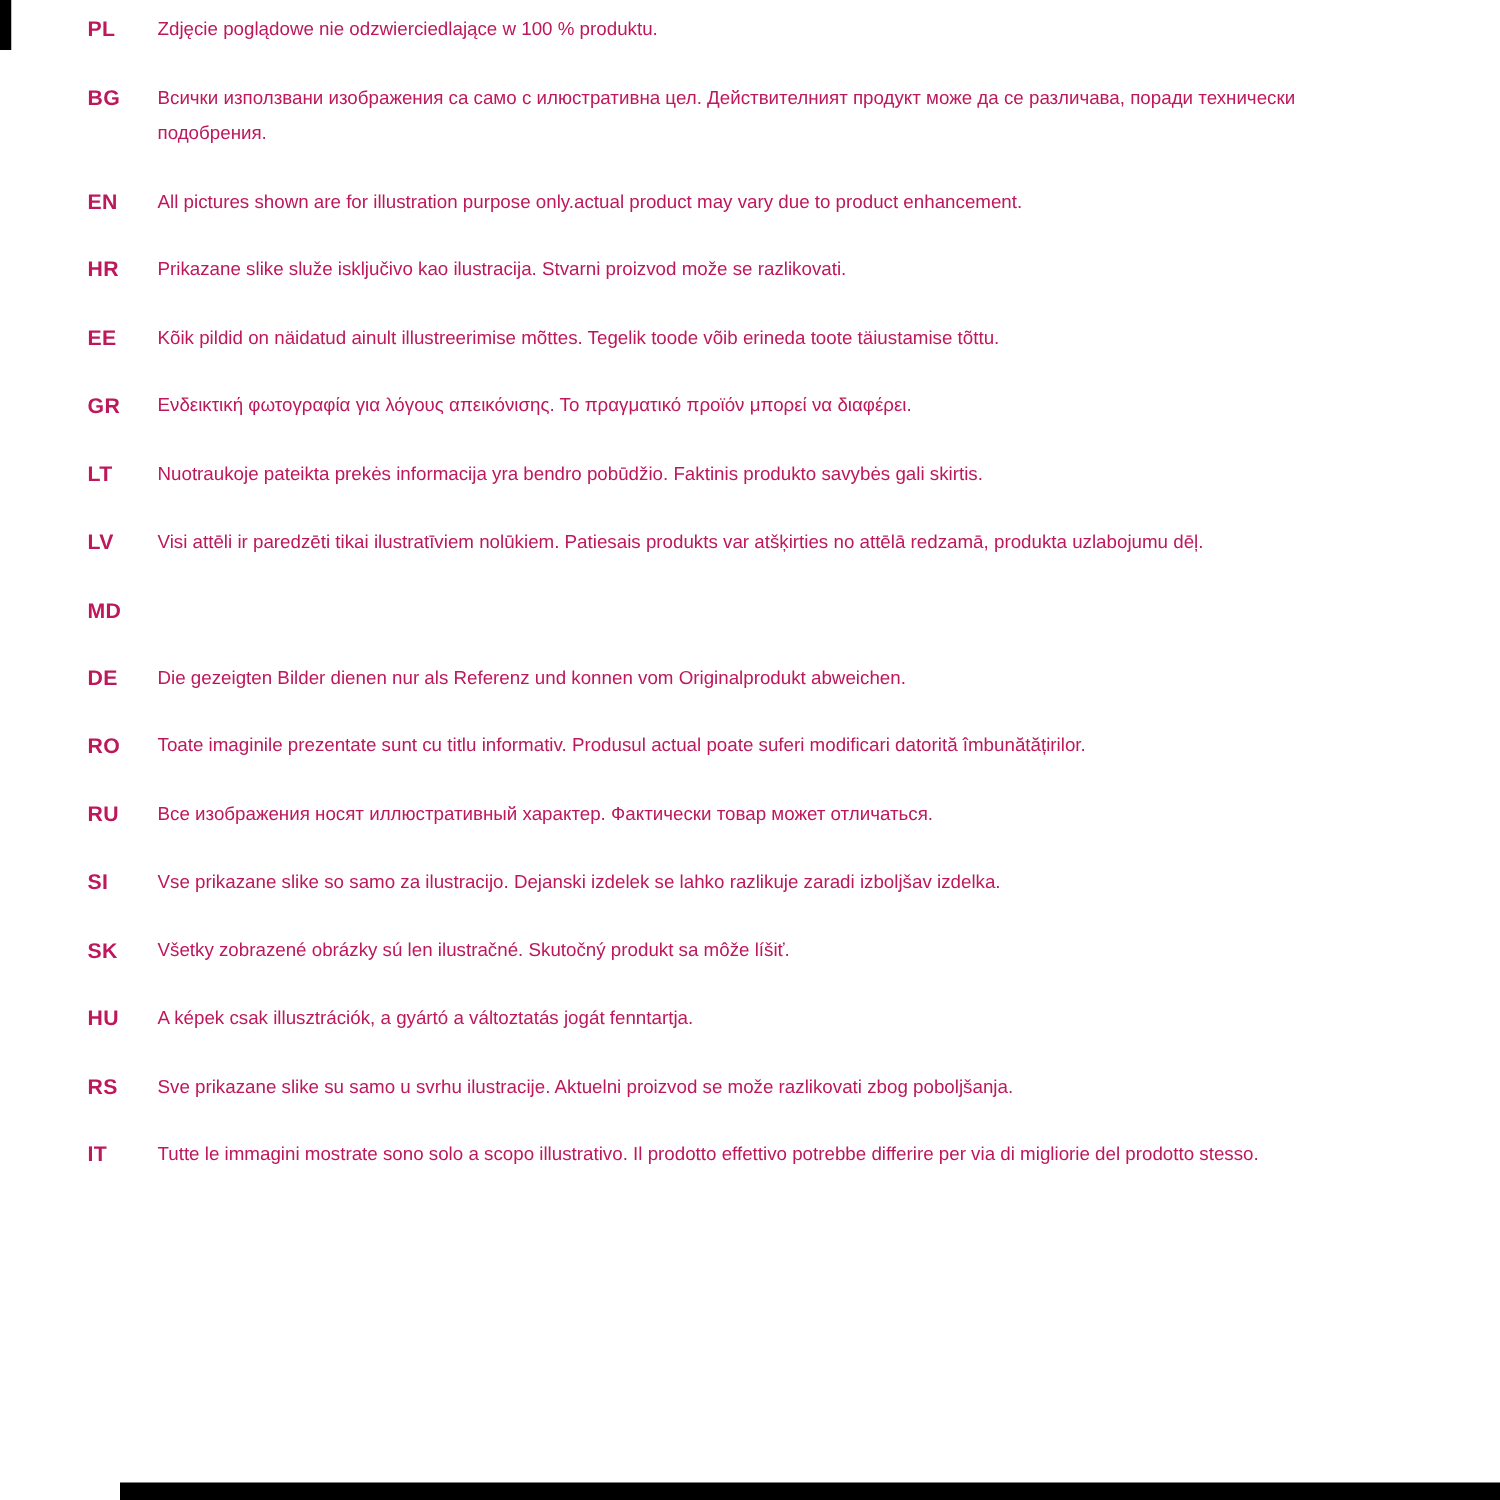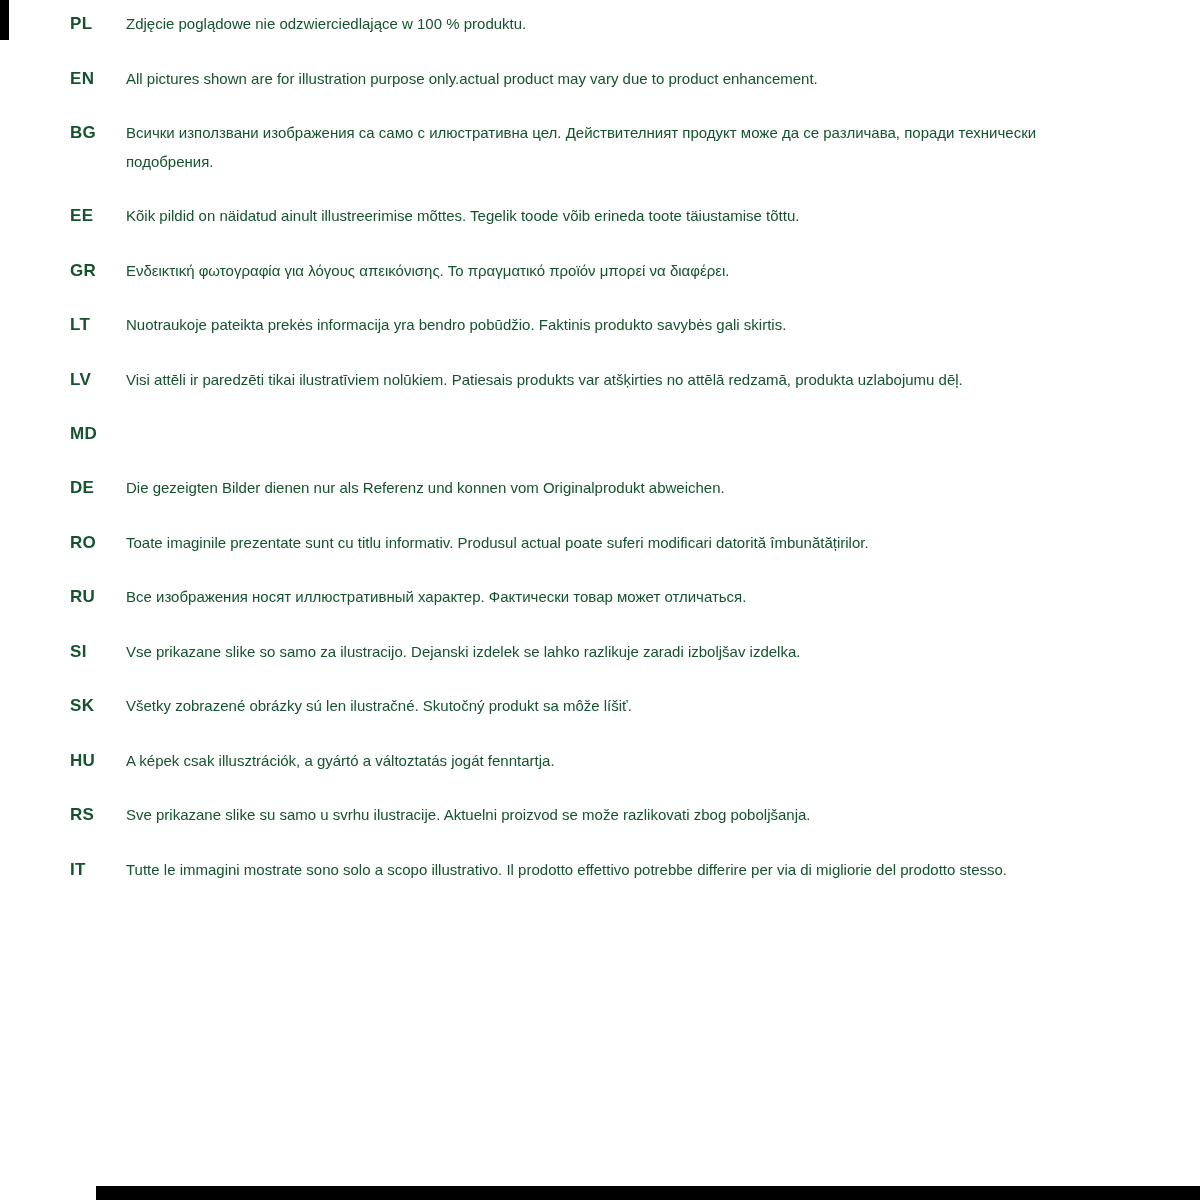--- a/index.html
+++ b/index.html
@@ -7,21 +7,21 @@
     padding: 0;
     background: #ffffff;
     font-family: "Liberation Sans", "DejaVu Sans", sans-serif;
   }
   .page {
     position: relative;
     width: 1200px;
     height: 1200px;
     background: #ffffff;
     overflow: hidden;
-    color: #14532d;
+    color: #be185d;
   }
   
   .edge-mark-topleft {
     position: absolute;
     left: 0; top: 0;
     width: 9px; height: 40px;
     background: #000;
   }
   .edge-bar-bottom {
     position: absolute;
@@ -63,26 +63,30 @@
 <body>
 
 <div class="page">
   <div class="edge-mark-topleft"></div>
   <div class="rows" id="rows">
       <div class="row">
         <span class="code">PL</span>
         <span class="text">Zdjęcie poglądowe nie odzwierciedlające w 100 % produktu.</span>
       </div>
       <div class="row">
+        <span class="code">BG</span>
+        <span class="text">Всички използвани изображения са само с илюстративна цел. Действителният продукт може да се различава, поради технически подобрения.</span>
+      </div>
+      <div class="row">
         <span class="code">EN</span>
         <span class="text">All pictures shown are for illustration purpose only.actual product may vary due to product enhancement.</span>
       </div>
       <div class="row">
-        <span class="code">BG</span>
-        <span class="text">Всички използвани изображения са само с илюстративна цел. Действителният продукт може да се различава, поради технически подобрения.</span>
+        <span class="code">HR</span>
+        <span class="text">Prikazane slike služe isključivo kao ilustracija. Stvarni proizvod može se razlikovati.</span>
       </div>
       <div class="row">
         <span class="code">EE</span>
         <span class="text">Kõik pildid on näidatud ainult illustreerimise mõttes. Tegelik toode võib erineda toote täiustamise tõttu.</span>
       </div>
       <div class="row gap">
         <span class="code">GR</span>
         <span class="text">Ενδεικτική φωτογραφία για λόγους απεικόνισης. Το πραγματικό προϊόν μπορεί να διαφέρει.</span>
       </div>
       <div class="row">

